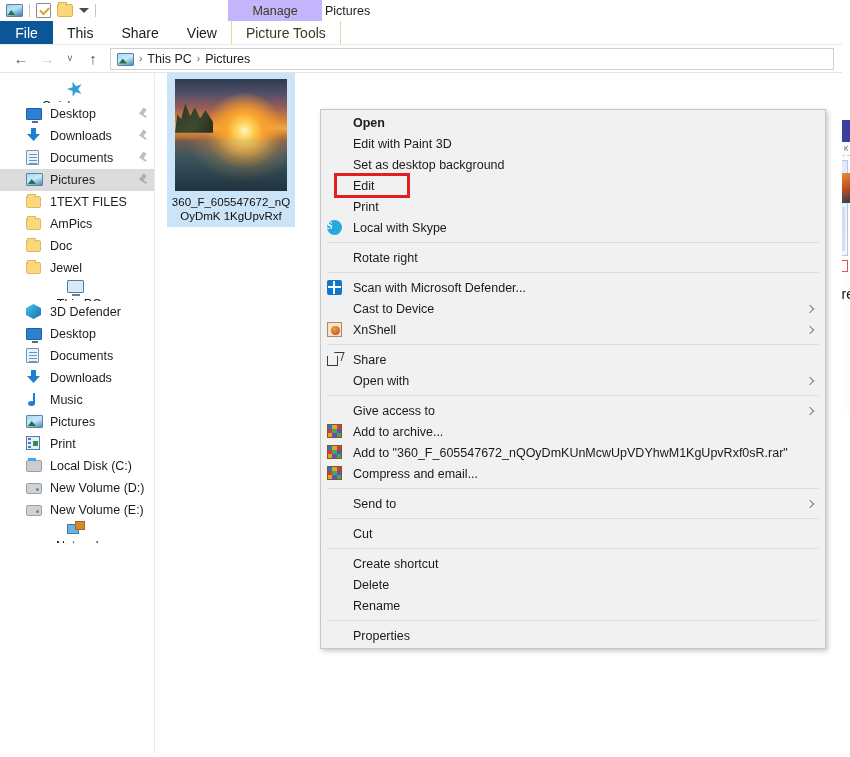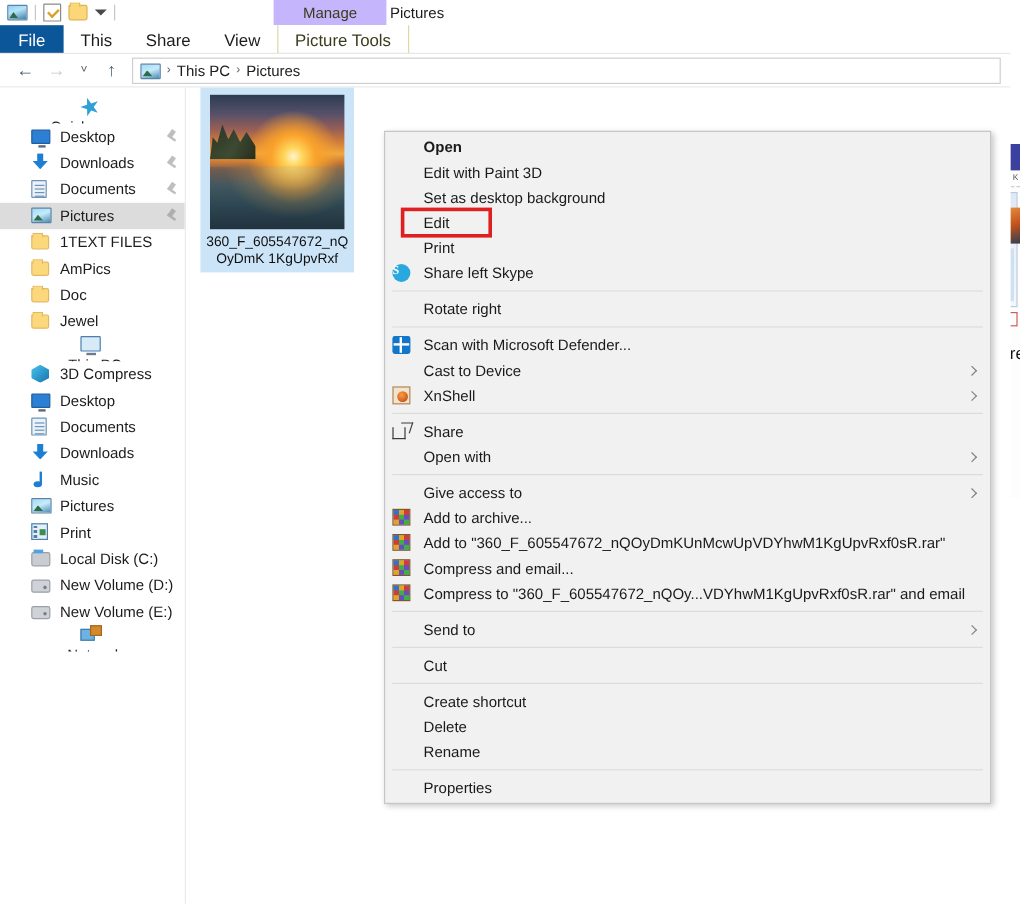--- a/index.html
+++ b/index.html
@@ -542,21 +542,21 @@
         <div class="nav-item ind-0">
           <span class="nav-ico">
             <span class="i-pc" style="display: block; position: relative;"></span>
           </span>
           <span class="nav-label">This PC</span>
         </div>
         <div class="nav-item ind-1">
           <span class="nav-ico">
             <span class="i-3d" style="display: block; position: relative;"></span>
           </span>
-          <span class="nav-label">3D Compress</span>
+          <span class="nav-label">3D Defender</span>
         </div>
         <div class="nav-item ind-1">
           <span class="nav-ico">
             <span class="i-monitor" style="display: block; position: relative;"></span>
           </span>
           <span class="nav-label">Desktop</span>
         </div>
         <div class="nav-item ind-1">
           <span class="nav-ico">
             <span class="i-doc" style="display: block; position: relative;"></span>
@@ -642,21 +642,21 @@
         <span class="ctx-label">Edit</span>
       </div>
       <div class="ctx-item">
         <span class="ctx-ico"></span>
         <span class="ctx-label">Print</span>
       </div>
       <div class="ctx-item">
         <span class="ctx-ico">
           <span class="ic-skype" style="display: block;">S</span>
         </span>
-        <span class="ctx-label">Share left Skype</span>
+        <span class="ctx-label">Local with Skype</span>
       </div>
       <div class="ctx-sep"></div>
       <div class="ctx-item">
         <span class="ctx-ico"></span>
         <span class="ctx-label">Rotate right</span>
       </div>
       <div class="ctx-sep"></div>
       <div class="ctx-item">
         <span class="ctx-ico">
           <span class="ic-defender" style="display: block;"></span>
@@ -704,26 +704,20 @@
           <span class="ic-rar" style="display: block;"></span>
         </span>
         <span class="ctx-label">Add to "360_F_605547672_nQOyDmKUnMcwUpVDYhwM1KgUpvRxf0sR.rar"</span>
       </div>
       <div class="ctx-item">
         <span class="ctx-ico">
           <span class="ic-rar" style="display: block;"></span>
         </span>
         <span class="ctx-label">Compress and email...</span>
       </div>
-      <div class="ctx-item">
-        <span class="ctx-ico">
-          <span class="ic-rar" style="display: block;"></span>
-        </span>
-        <span class="ctx-label">Compress to "360_F_605547672_nQOy...VDYhwM1KgUpvRxf0sR.rar" and email</span>
-      </div>
       <div class="ctx-sep"></div>
       <div class="ctx-item">
         <span class="ctx-ico"></span>
         <span class="ctx-label">Send to</span>
         <span class="chev"></span>
       </div>
       <div class="ctx-sep"></div>
       <div class="ctx-item">
         <span class="ctx-ico"></span>
         <span class="ctx-label">Cut</span>

